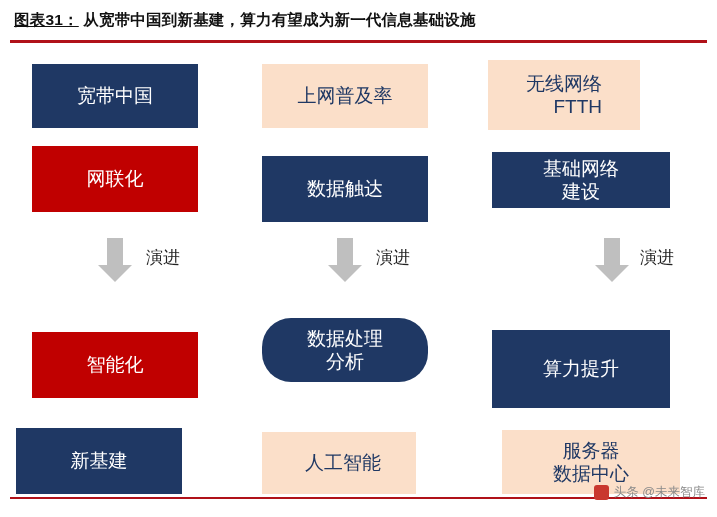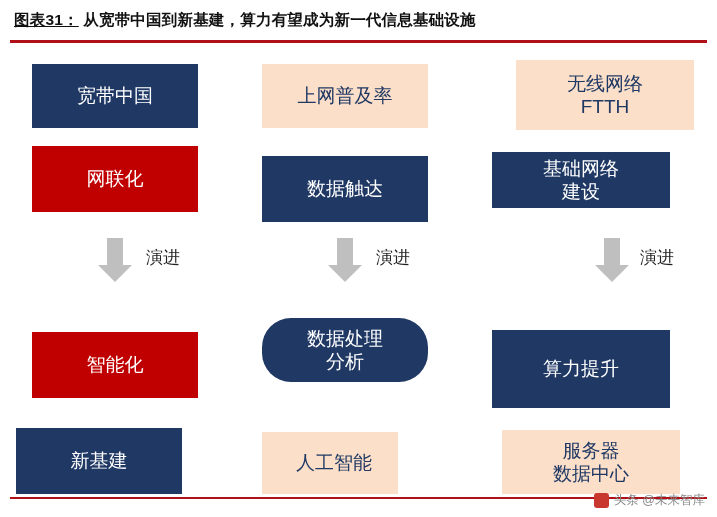--- a/index.html
+++ b/index.html
@@ -51,21 +51,21 @@
     border-left:17px solid transparent;
     border-right:17px solid transparent;
     border-top:17px solid #bfbfbf;
   }
   .arrow-label{
     position:absolute;
     font-size:17px;color:#222222;
     white-space:nowrap;
   }
   .watermark{
-    position:absolute;right:12px;bottom:8px;
+    position:absolute;right:12px;bottom:16px;
     display:flex;align-items:center;gap:5px;
     font-size:12.5px;color:#8a8a8a;
   }
   .wm-badge{
     width:15px;height:15px;border-radius:3px;background:#c9382f;
     display:inline-block;
   }
   .wm-text{color:#8a8a8a;}
 </style>
 </head>
@@ -96,23 +96,23 @@
 <div class="box navy" style="left:262px;top:156px;width:166px;height:66px;">数据触达</div>
 
 <div class="arrow" style="left:328px;top:238px;height:46px;">
   <div class="stem"></div>
     <div class="head"></div>
 </div>
 <div class="arrow-label" style="left:376px;top:246px;">演进</div>
 
 <div class="box navy" style="left:262px;top:318px;width:166px;height:64px;border-radius:29px;">数据处理
 分析</div>
-<div class="box peach" style="left:262px;top:432px;width:136px;height:62px;padding-left:8px;">人工智能</div>
+<div class="box peach" style="left:262px;top:432px;width:154px;height:62px;padding-left:8px;">人工智能</div>
 
-<div class="box peach" style="left:516px;top:60px;width:178px;height:70px;">无线网络
+<div class="box peach" style="left:488px;top:60px;width:152px;height:70px;text-align:right;">无线网络
 FTTH</div>
 <div class="box navy" style="left:492px;top:152px;width:178px;height:56px;">基础网络
 建设</div>
 
 <div class="arrow" style="left:595px;top:238px;height:46px;">
   <div class="stem"></div>
     <div class="head"></div>
 </div>
 <div class="arrow-label" style="left:640px;top:246px;">演进</div>
 

